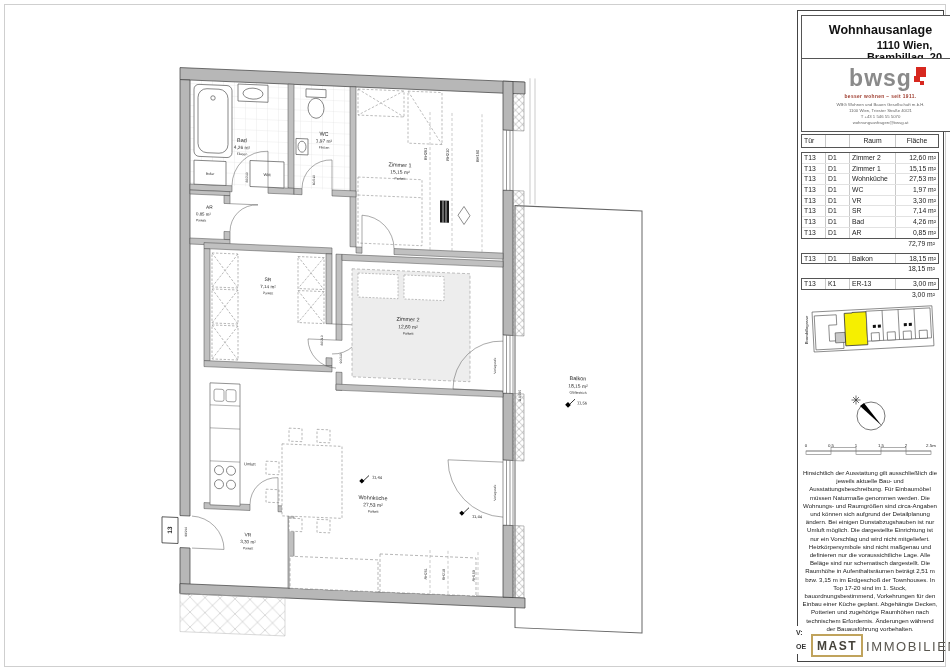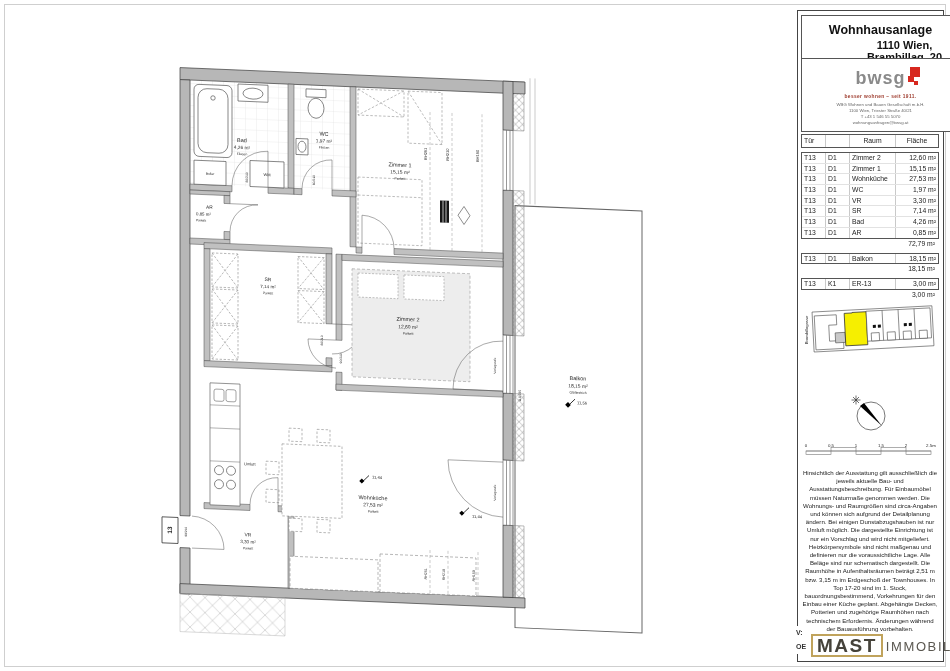--- a/index.html
+++ b/index.html
@@ -8,21 +8,21 @@
   .sheet-border{position:absolute;inset:4px;border:1px solid #cfcfcf;pointer-events:none;}
   
   .panel{position:absolute;left:797px;top:10px;width:147px;height:652px;border:1px solid #444;
     background:#fff;box-sizing:border-box;}
   .pbox{position:absolute;left:3px;width:159px;border:1px solid #555;box-sizing:border-box;background:#fff;}
   .title-box{top:4px;height:44px;text-align:center;padding-top:7px;}
   .title-box .t1{font-size:12.5px;font-weight:bold;color:#111;}
   .title-box .t2{font-size:11px;font-weight:bold;color:#111;margin-top:2px;margin-left:48px;}
   .logo-box{top:47px;height:74px;text-align:center;}
   .bwsg{position:relative;display:inline-block;margin-top:8px;height:26px;}
-  .bwsg .word{font-size:18px;font-weight:bold;color:#8a8a8a;letter-spacing:1px;line-height:22px;}
+  .bwsg .word{font-size:23px;font-weight:bold;color:#8a8a8a;letter-spacing:1px;line-height:22px;}
   .sq{position:absolute;background:#d7281f;}
   .sq.big{width:10px;height:10px;right:-14px;top:0;}
   .sq.mid{width:6px;height:6px;right:-8px;top:9px;}
   .sq.small{width:4px;height:4px;right:-12px;top:14px;}
   .slogan{font-size:4.8px;font-weight:bold;color:#9c382a;letter-spacing:.4px;margin-top:1px;}
   .addr{font-size:4.3px;color:#666;line-height:6px;margin-top:3px;}
   
   .rtable{position:absolute;left:3px;top:123px;width:138px;font-size:6.8px;color:#222;}
   .trow{display:flex;height:9.7px;line-height:9.7px;}
   .thead{border:1px solid #555;height:12px;line-height:12px;font-weight:normal;}
@@ -38,21 +38,21 @@
   .tgroup .trow:first-child{border-top:none;}
   .tsum{text-align:right;padding-right:4px;height:10px;line-height:10px;}
   
   .sitesvg{position:absolute;left:3px;top:288px;}
   .northsvg{position:absolute;left:3px;top:378px;}
   .scalesvg{position:absolute;left:3px;top:430px;}
   .disclaimer{position:absolute;left:4px;top:458px;width:136px;font-size:6.1px;line-height:8.2px;
     text-align:center;color:#222;}
   .vo{position:absolute;left:-3px;top:615px;font-size:7px;font-weight:bold;color:#333;line-height:14px;background:#fff;padding:0 1px;}
   .mastlogo{position:absolute;left:13px;top:623px;display:flex;align-items:flex-end;}
-  .mastbox{border:2px solid #c0a35c;padding:2px 4px 1px 4px;font-size:19px;font-weight:bold;
+  .mastbox{border:2px solid #c0a35c;padding:2px 4px 1px 4px;font-size:12px;font-weight:bold;
     letter-spacing:1.5px;color:#45423a;line-height:16px;}
   .mastword2{font-size:13px;letter-spacing:1.6px;color:#5a5750;margin-left:3px;line-height:14px;padding-bottom:3px;}
   
   text{font-family:"Liberation Sans",sans-serif;fill:#2b2b2b;}
 </style>
 </head>
 <body>
 
 <div class="sheet">
   <div class="sheet-border"></div>

